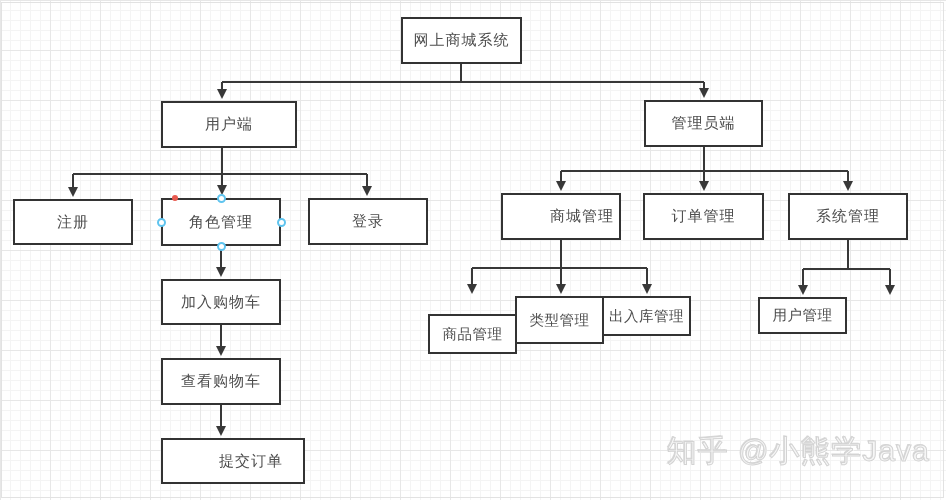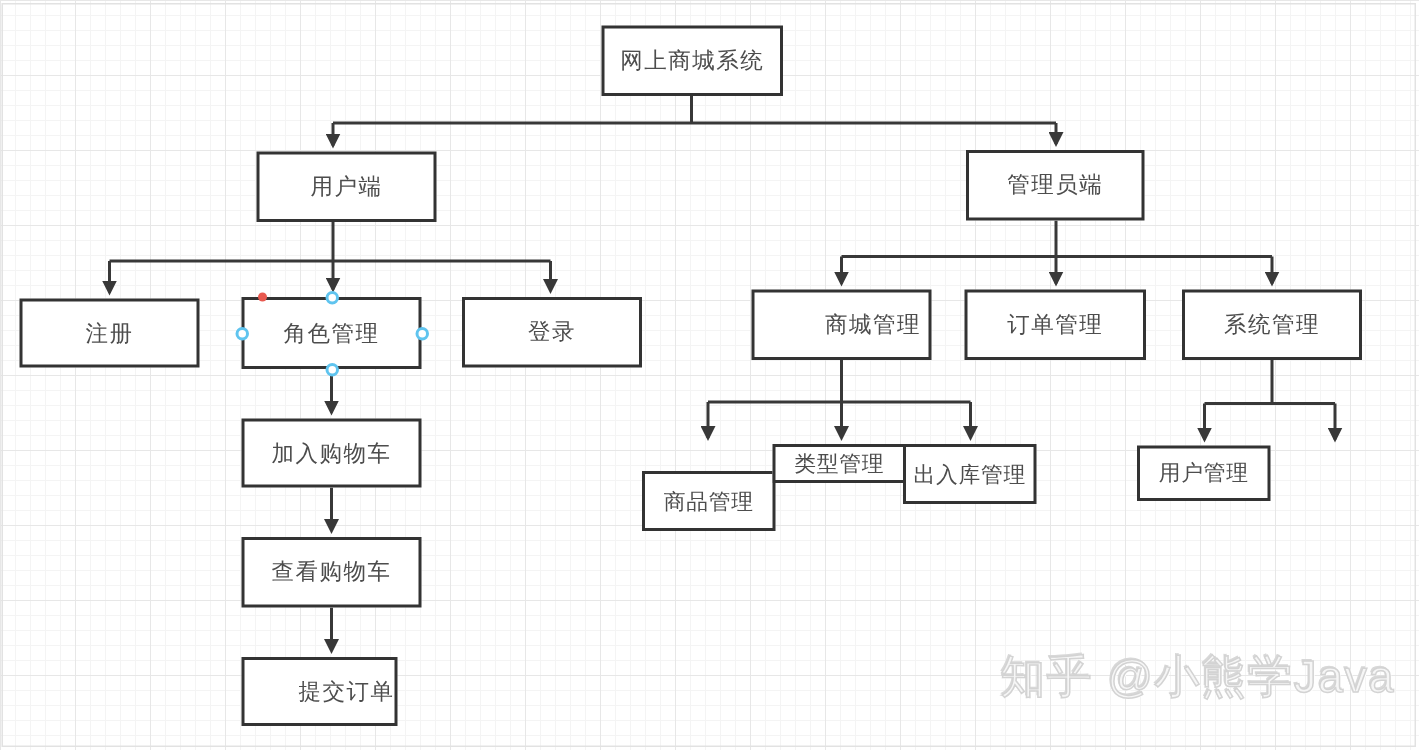--- a/index.html
+++ b/index.html
@@ -118,45 +118,45 @@
 
       <path d="M848 240 V269"></path>
       <path d="M803 269 H890"></path>
       <path d="M803 269 V293" marker-end="url(#arrow)"></path>
       <path d="M890 269 V293" marker-end="url(#arrow)"></path>
     </g>
   </svg>
 
   <div class="node" style="left:401px; top:17px; width:121px; height:47px;">网上商城系统</div>
 
-  <div class="node" style="left:171px; top:101px; width:120px; height:47px;font-family:Liberation Mono, monospace;">用户端</div>
+  <div class="node" style="left:161px; top:101px; width:136px; height:47px;font-family:Liberation Mono, monospace;">用户端</div>
 
   <div class="node" style="left:644px; top:100px; width:119px; height:47px;">管理员端</div>
 
   <div class="node" style="left:13px; top:199px; width:120px; height:46px;">注册</div>
 
   <div class="node" style="left:161px; top:198px; width:120px; height:48px;">角色管理</div>
 
   <div class="node" style="left:308px; top:198px; width:120px; height:47px;">登录</div>
 
   <div class="node" style="left:161px; top:279px; width:120px; height:46px;">加入购物车</div>
 
   <div class="node" style="left:161px; top:358px; width:120px; height:47px;">查看购物车</div>
 
-  <div class="node" style="left:161px; top:438px; width:104px; height:46px;padding-left:36px;">提交订单</div>
+  <div class="node" style="left:161px; top:438px; width:144px; height:46px;padding-left:36px;">提交订单</div>
 
   <div class="node" style="left:501px; top:193px; width:120px; height:47px;padding-left:42px;">商城管理</div>
 
   <div class="node" style="left:643px; top:193px; width:121px; height:47px;">订单管理</div>
 
   <div class="node" style="left:788px; top:193px; width:120px; height:47px;">系统管理</div>
 
   <div class="node small" style="left:428px; top:296px; width:89px; height:40px;margin-top:18px;">商品管理</div>
 
-  <div class="node small" style="left:515px; top:296px; width:89px; height:26px;">类型管理</div>
+  <div class="node small" style="left:515px; top:296px; width:89px; height:48px;">类型管理</div>
 
   <div class="node small" style="left:602px; top:296px; width:89px; height:40px;">出入库管理</div>
 
   <div class="node small" style="left:758px; top:297px; width:89px; height:37px;">用户管理</div>
 
 
   <div class="handle" style="left:216.5px; top:193.5px;"></div>
   <div class="handle" style="left:216.5px; top:241.5px;"></div>
   <div class="handle" style="left:156.5px; top:217.5px;"></div>
   <div class="handle" style="left:276.5px; top:217.5px;"></div>

